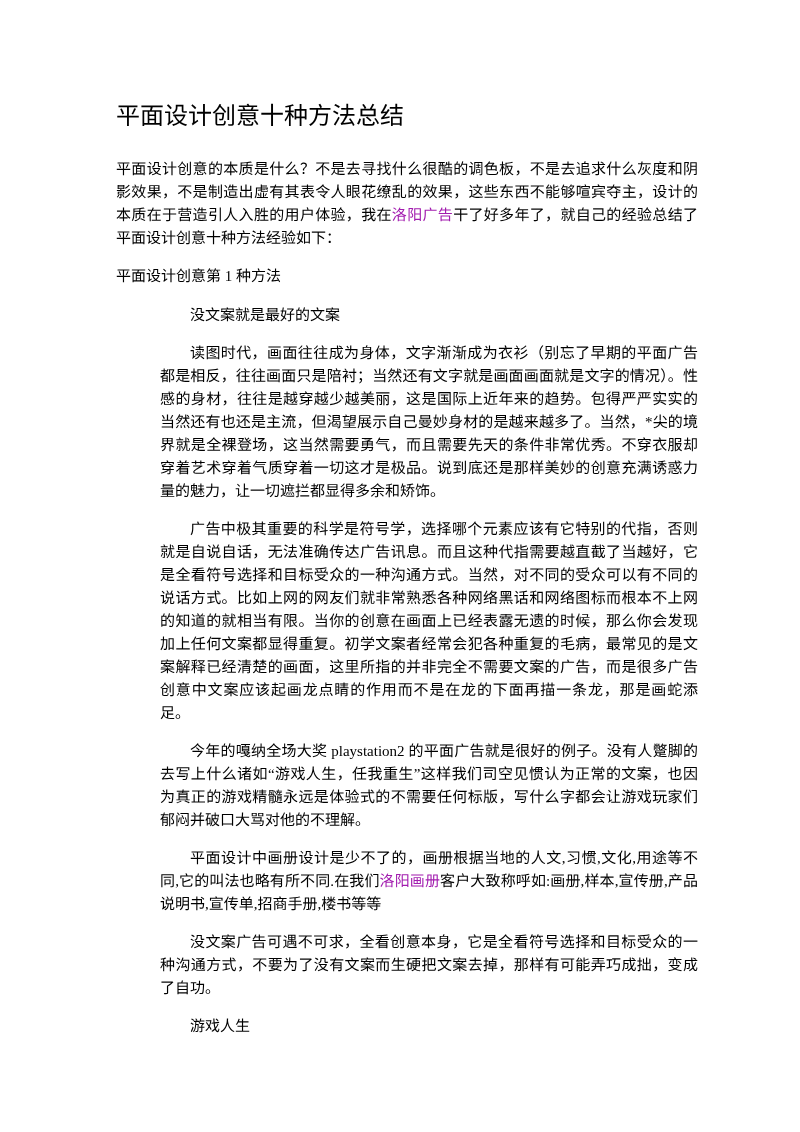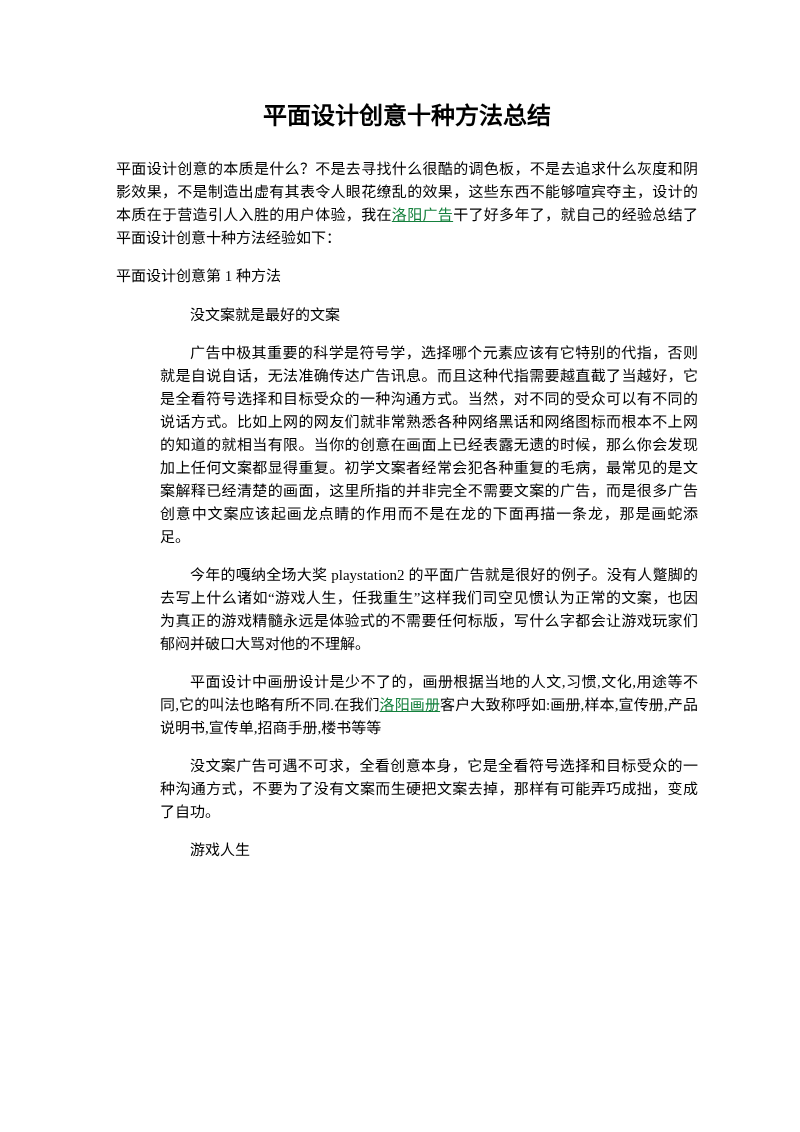--- a/index.html
+++ b/index.html
@@ -13,60 +13,60 @@
     width: 800px;
     height: 1132px;
     background: #ffffff;
     padding: 100px 102px 0 116px;
     font-family: "Liberation Serif", "DejaVu Serif", serif;
     color: #000000;
     overflow: hidden;
   }
   .doc-title {
     font-size: 24px;
-    font-weight: 700;
+    font-weight: 400;
     line-height: 32px;
-    text-align: center;
+    text-align: left;
     margin: 0 0 26px 0;
   }
   .para {
     font-size: 15px;
     line-height: 23px;
     margin: 0 0 15px 0;
     text-align: justify;
     text-justify: inter-ideograph;
     word-break: break-all;
   }
   .para.indent {
     text-indent: 2em;
     margin-left: 44px;
   }
   .para.heading {
     font-weight: 400;
     margin-bottom: 16px;
   }
   .doclink {
-    color: #15803d;
-    text-decoration: underline;
+    color: #a21caf;
     cursor: pointer;
   }
 </style>
 </head>
 <body>
 
 <div class="page">
 
   <h1 class="doc-title">平面设计创意十种方法总结</h1>
 
   <p class="para"><span>平面设计创意的本质是什么？不是去寻找什么很酷的调色板，不是去追求什么灰度和阴影效果，不是制造出虚有其表令人眼花缭乱的效果，这些东西不能够喧宾夺主，设计的本质在于营造引人入胜的用户体验，我在</span><a class="doclink">洛阳广告</a><span>干了好多年了，就自己的经验总结了平面设计创意十种方法经验如下：</span></p>
 
   <p class="para heading">平面设计创意第 1 种方法</p>
 
   <p class="para indent">没文案就是最好的文案</p>
 
+  <p class="para indent">读图时代，画面往往成为身体，文字渐渐成为衣衫（别忘了早期的平面广告都是相反，往往画面只是陪衬；当然还有文字就是画面画面就是文字的情况）。性感的身材，往往是越穿越少越美丽，这是国际上近年来的趋势。包得严严实实的当然还有也还是主流，但渴望展示自己曼妙身材的是越来越多了。当然，*尖的境界就是全裸登场，这当然需要勇气，而且需要先天的条件非常优秀。不穿衣服却穿着艺术穿着气质穿着一切这才是极品。说到底还是那样美妙的创意充满诱惑力量的魅力，让一切遮拦都显得多余和矫饰。</p>
 
   <p class="para indent">广告中极其重要的科学是符号学，选择哪个元素应该有它特别的代指，否则就是自说自话，无法准确传达广告讯息。而且这种代指需要越直截了当越好，它是全看符号选择和目标受众的一种沟通方式。当然，对不同的受众可以有不同的说话方式。比如上网的网友们就非常熟悉各种网络黑话和网络图标而根本不上网的知道的就相当有限。当你的创意在画面上已经表露无遗的时候，那么你会发现加上任何文案都显得重复。初学文案者经常会犯各种重复的毛病，最常见的是文案解释已经清楚的画面，这里所指的并非完全不需要文案的广告，而是很多广告创意中文案应该起画龙点睛的作用而不是在龙的下面再描一条龙，那是画蛇添足。</p>
 
   <p class="para indent">今年的嘎纳全场大奖 playstation2 的平面广告就是很好的例子。没有人蹩脚的去写上什么诸如“游戏人生，任我重生”这样我们司空见惯认为正常的文案，也因为真正的游戏精髓永远是体验式的不需要任何标版，写什么字都会让游戏玩家们郁闷并破口大骂对他的不理解。</p>
 
   <p class="para indent"><span>平面设计中画册设计是少不了的，画册根据当地的人文,习惯,文化,用途等不同,它的叫法也略有所不同.在我们</span><a class="doclink">洛阳画册</a><span>客户大致称呼如:画册,样本,宣传册,产品说明书,宣传单,招商手册,楼书等等</span></p>
 
   <p class="para indent">没文案广告可遇不可求，全看创意本身，它是全看符号选择和目标受众的一种沟通方式，不要为了没有文案而生硬把文案去掉，那样有可能弄巧成拙，变成了自功。</p>
 
 

